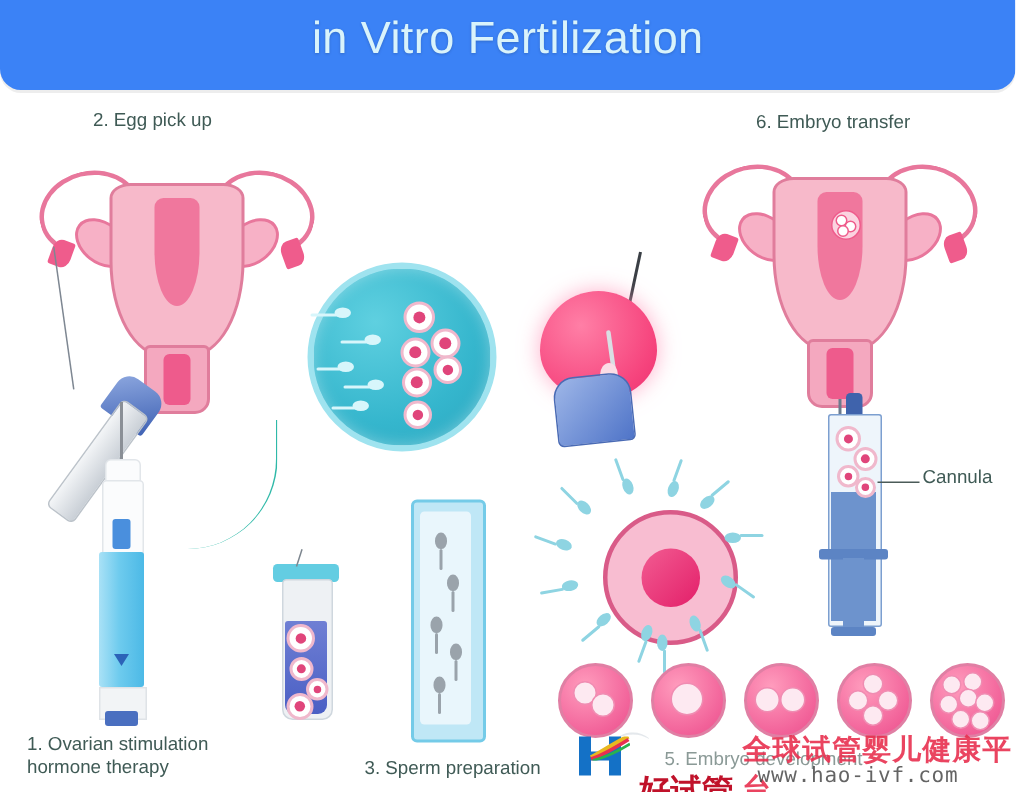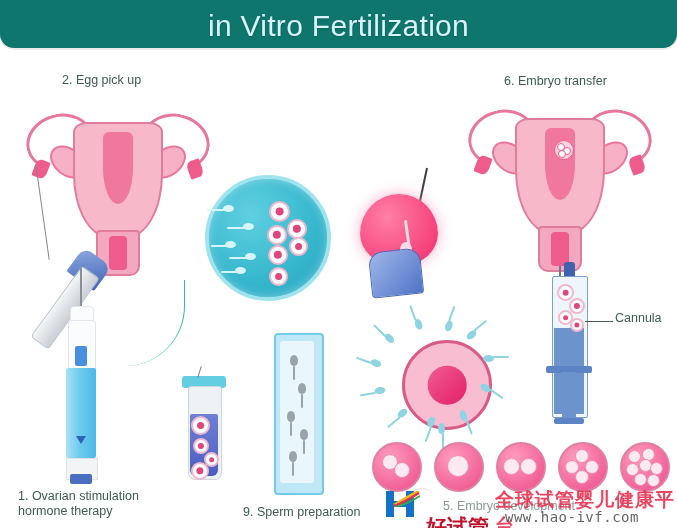--- a/index.html
+++ b/index.html
@@ -7,22 +7,22 @@
     width:677px;height:528px;
     background:#ffffff;
     font-family:"Liberation Sans", sans-serif;
     overflow:hidden;
     position:relative;
   }
   #page{position:relative;width:677px;height:528px;background:#fff;overflow:hidden;}
 
   
   .header{
-    position:absolute;left:0;top:0;width:677px;height:48px;
-    background:#0f766e;
+    position:absolute;left:0;top:0;width:677px;height:60px;
+    background:#3b82f6;
     border-radius:0 0 14px 14px;
     box-shadow:0 2px 0 rgba(0,0,0,.07);
   }
   .header-title{
     position:absolute;left:0;top:0;width:677px;height:52px;
     display:flex;align-items:center;justify-content:center;
     color:#d9f3fb;font-size:30px;letter-spacing:.3px;font-weight:400;
     text-shadow:0 1px 2px rgba(0,0,0,.18);
   }
 
@@ -246,21 +246,21 @@
     </div>
     <div class="sperm" style="left:26px;top:96px;">
       <div class="sperm-head" style="background:#9aa3ab;width:8px;height:11px;border-radius:50% 50% 45% 45%;"></div>
       <div class="sperm-tail" style="left:3px;top:11px;width:1.6px;height:14px;background:#9aa3ab;"></div>
     </div>
     <div class="sperm" style="left:15px;top:118px;">
       <div class="sperm-head" style="background:#9aa3ab;width:8px;height:11px;border-radius:50% 50% 45% 45%;"></div>
       <div class="sperm-tail" style="left:3px;top:11px;width:1.6px;height:14px;background:#9aa3ab;"></div>
     </div>
   </div>
-  <div class="step-label" id="lbl-3">9. Sperm preparation</div>
+  <div class="step-label" id="lbl-3">3. Sperm preparation</div>
 
   <div class="ill dish" style="left:205px;top:175px;width:118px;height:118px;">
     <div class="sperm" style="left:14px;top:26px;">
         <div class="sperm-head" style="background:#d7f6fb;"></div>
         <div class="sperm-tail" style="left:-16px;top:4px;width:18px;background:#d7f6fb;"></div>
       </div>
     <div class="sperm" style="left:34px;top:44px;">
         <div class="sperm-head" style="background:#d7f6fb;"></div>
         <div class="sperm-tail" style="left:-16px;top:4px;width:18px;background:#d7f6fb;"></div>
       </div>

